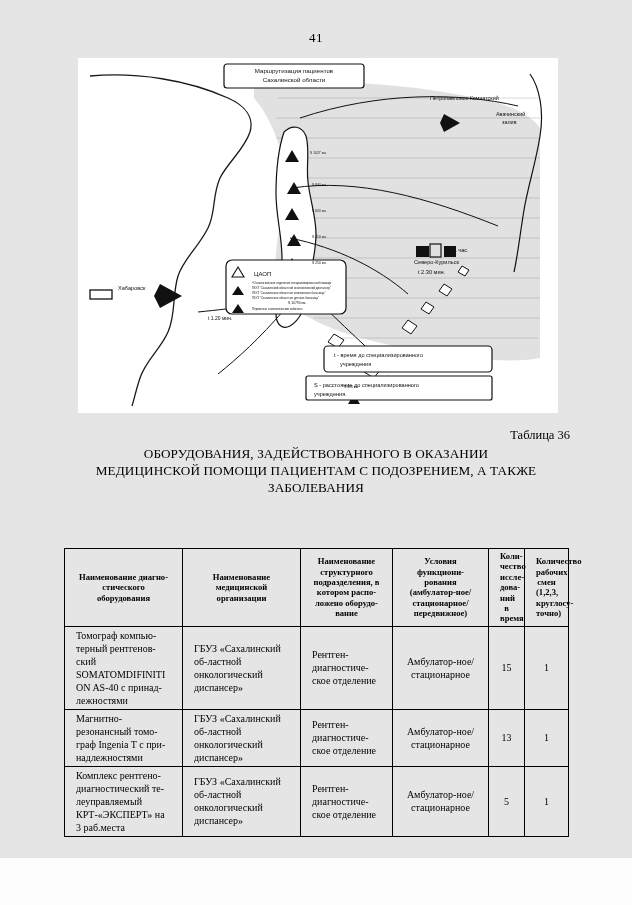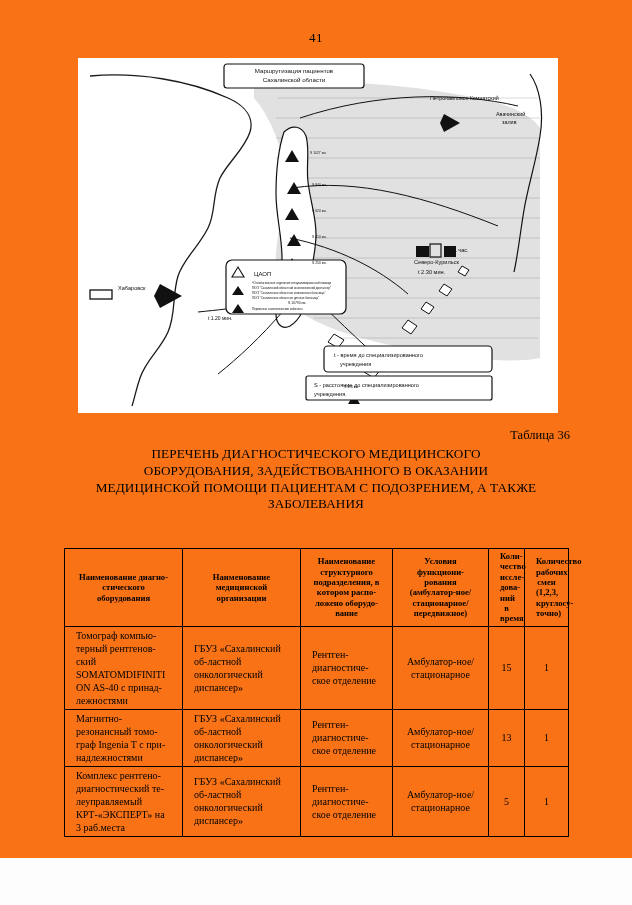--- a/index.html
+++ b/index.html
@@ -9,21 +9,21 @@
     height: 905px;
     background: #ffffff;
     font-family: "Liberation Serif", "DejaVu Serif", serif;
     color: #000000;
     position: relative;
     overflow: hidden;
   }
   .page {
     position: absolute;
     inset: 0;
-    background: #f97316;
+    background: #e5e5e5;
   }
 
   
   .page-number {
     position: absolute;
     top: 30px; left: 0; right: 0;
     text-align: center;
     font-size: 13px;
     letter-spacing: 0.5px;
   }
@@ -253,21 +253,20 @@
         <text x="234" y="206">S 250 км.</text>
         <text x="210" y="246">S 10790 км.</text>
         <text x="266" y="330">S 390 км.</text>
       </g>
     </svg>
   </div>
 
   <div class="doc-title-block">
     <div class="table-caption">Таблица 36</div>
     <div class="doc-title">
-      <div>ПЕРЕЧЕНЬ ДИАГНОСТИЧЕСКОГО МЕДИЦИНСКОГО</div>
       <div>ОБОРУДОВАНИЯ, ЗАДЕЙСТВОВАННОГО В ОКАЗАНИИ</div>
       <div>МЕДИЦИНСКОЙ ПОМОЩИ ПАЦИЕНТАМ С ПОДОЗРЕНИЕМ, А ТАКЖЕ</div>
       <div>ЗАБОЛЕВАНИЯ</div>
     </div>
   </div>
 
   <table class="main-table">
     <colgroup>
       <col class="col-1">
         <col class="col-2">

